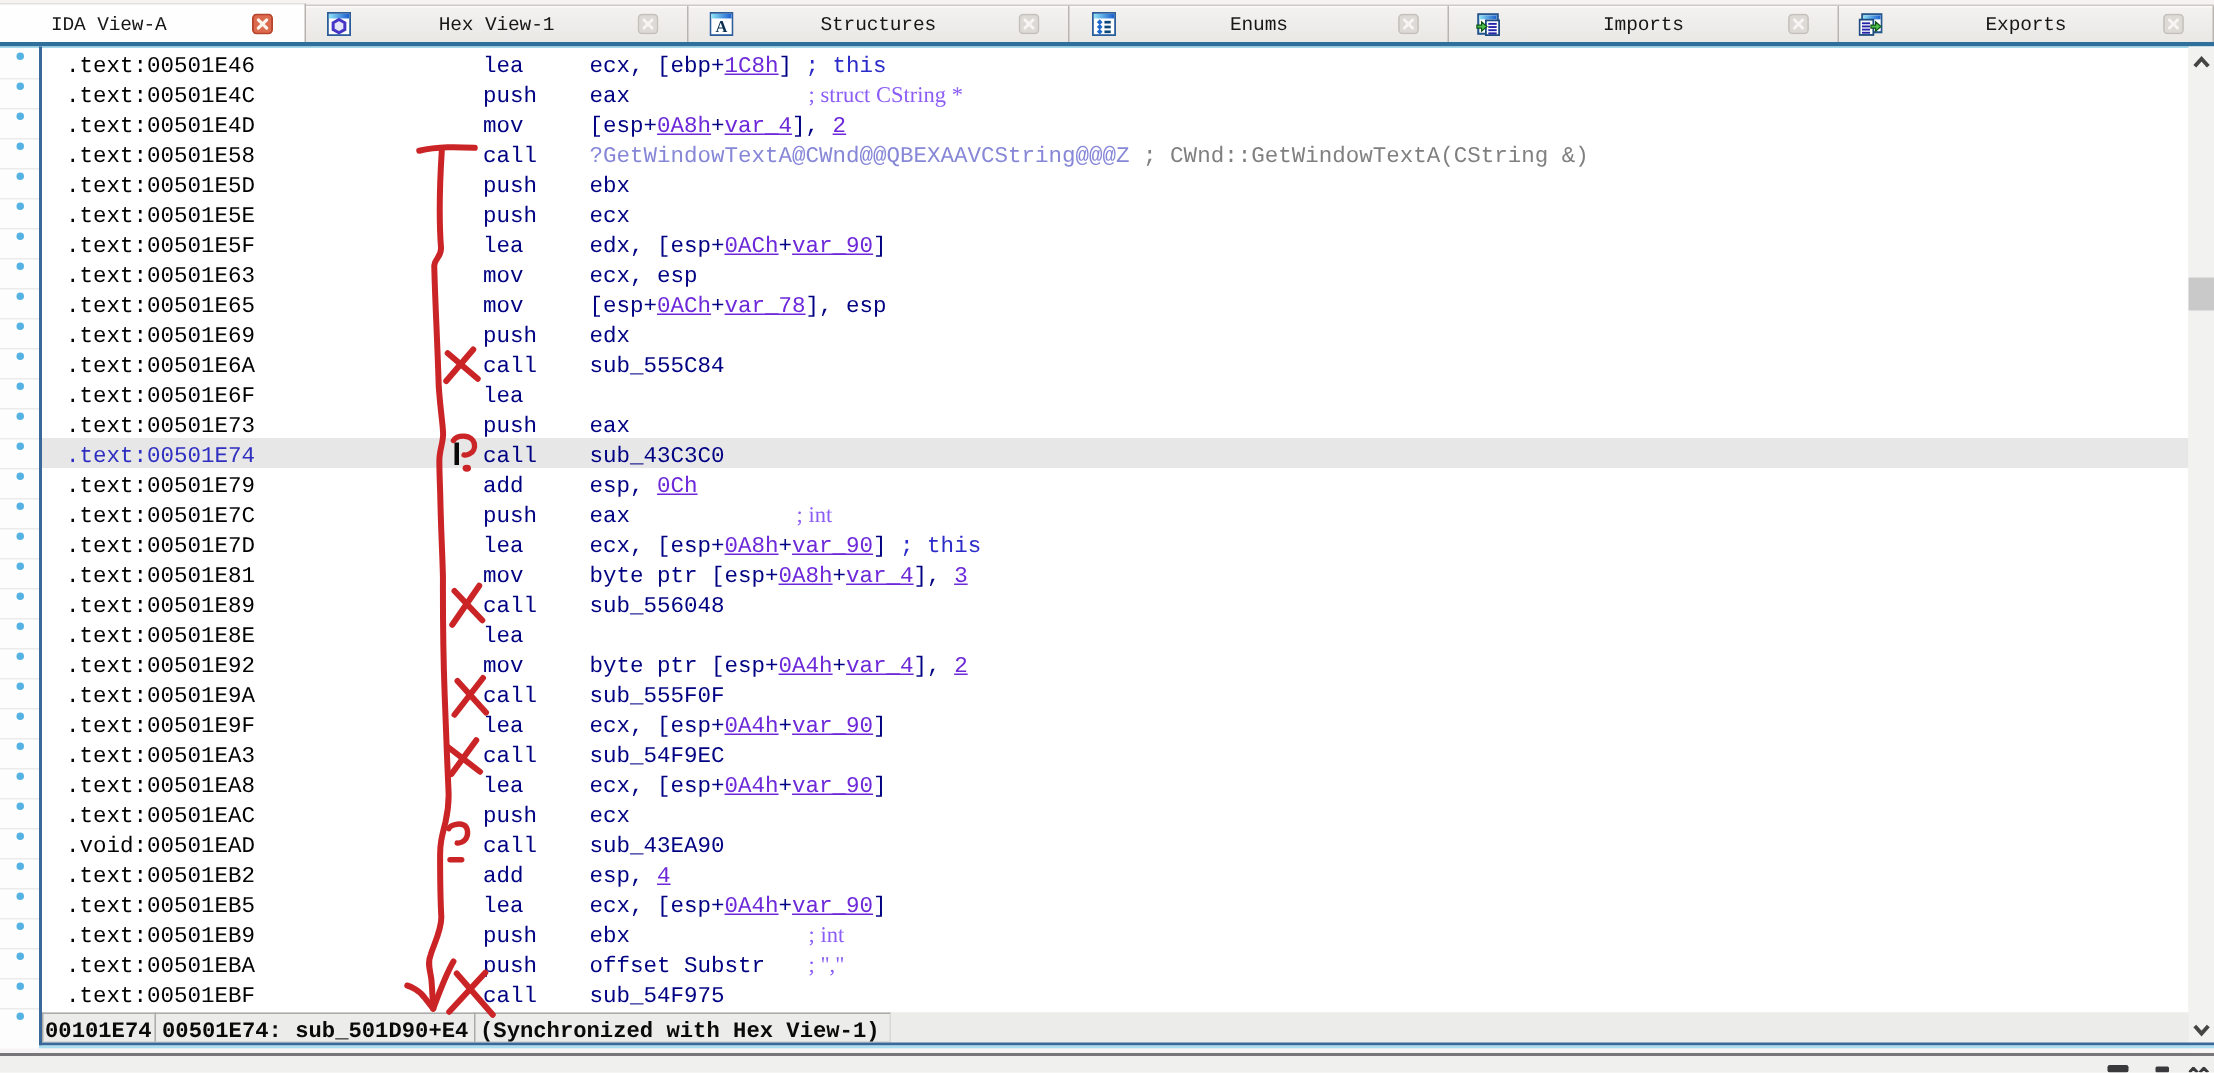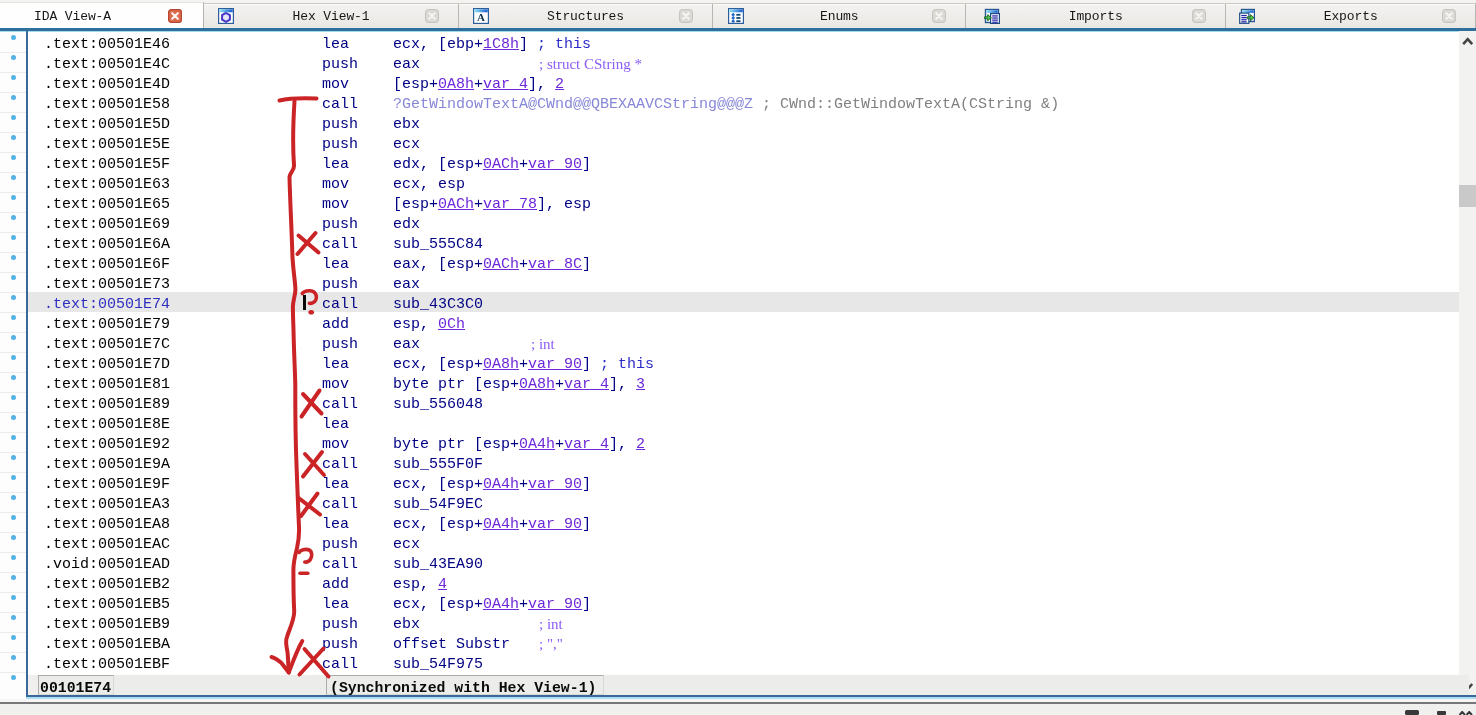--- a/index.html
+++ b/index.html
@@ -27,21 +27,21 @@
 .o{left:393px;color:#000083;}
 .c{position:absolute;color:#8b5cf6;font-family:Liberation Serif, serif;}
 i{font-style:normal;color:#6d28d9;text-decoration:underline;}
 u{text-decoration:none;color:#2b2bc9;}
 em{font-style:normal;color:#8787d8;}
 s{text-decoration:none;color:#808080;}
 #cursor{position:absolute;left:303px;top:294.5px;width:2.5px;height:15.5px;background:#090909;}
 #sbar{position:absolute;left:1459px;top:31px;width:17px;height:666px;background:#f2f2f1;}
 #sthumb{position:absolute;left:1459px;top:185px;width:17px;height:22px;background:#c9c9c9;}
 .anno{position:absolute;left:0;top:0;pointer-events:none;}
-#status{position:absolute;left:28px;top:675px;width:1431px;height:36px;background:#ececea;margin-left:10px;}
+#status{position:absolute;left:28px;top:675px;width:1431px;height:36px;background:#ececea;}
 .cell{position:absolute;top:0;height:20px;border:1px solid #ababa9;border-bottom-color:#d8d8d6;border-right-color:#d8d8d6;background:#ececea;font-size:14.8px;line-height:25px;color:#0a0a0a;white-space:pre;font-weight:bold;}
 #fbottom{position:absolute;left:26px;top:695px;width:1450px;height:2px;background:#38699a;}
 #cyan{position:absolute;left:26px;top:697px;width:1450px;height:2.4px;background:#abdff0;}
 #strip1{position:absolute;left:0;top:699.4px;width:1476px;height:2.6px;background:#f7f4f6;}
 #gline{position:absolute;left:0;top:702px;width:1476px;height:1.8px;background:#77777a;}
 #strip2{position:absolute;left:0;top:703.8px;width:1476px;height:11.2px;background:#f0f0ee;}
 .tmark{position:absolute;background:#39393b;}
 </style></head><body>
 <div id="tabbar">
     <div class="topline"></div>
@@ -237,21 +237,21 @@
 <div class="row" style="top:52px"><b class="a">.text:00501E4C</b><b class="m">push</b><b class="o">eax</b><b class="c" style="left:539px">; struct CString *</b></div>
 <div class="row" style="top:72px"><b class="a">.text:00501E4D</b><b class="m">mov</b><b class="o">[esp+<i>0A8h</i>+<i>var_4</i>], <i>2</i></b></div>
 <div class="row" style="top:92px"><b class="a">.text:00501E58</b><b class="m">call</b><b class="o"><em>?GetWindowTextA@CWnd@@QBEXAAVCString@@@Z</em> <s>; CWnd::GetWindowTextA(CString &amp;)</s></b></div>
 <div class="row" style="top:112px"><b class="a">.text:00501E5D</b><b class="m">push</b><b class="o">ebx</b></div>
 <div class="row" style="top:132px"><b class="a">.text:00501E5E</b><b class="m">push</b><b class="o">ecx</b></div>
 <div class="row" style="top:152px"><b class="a">.text:00501E5F</b><b class="m">lea</b><b class="o">edx, [esp+<i>0ACh</i>+<i>var_90</i>]</b></div>
 <div class="row" style="top:172px"><b class="a">.text:00501E63</b><b class="m">mov</b><b class="o">ecx, esp</b></div>
 <div class="row" style="top:192px"><b class="a">.text:00501E65</b><b class="m">mov</b><b class="o">[esp+<i>0ACh</i>+<i>var_78</i>], esp</b></div>
 <div class="row" style="top:212px"><b class="a">.text:00501E69</b><b class="m">push</b><b class="o">edx</b></div>
 <div class="row" style="top:232px"><b class="a">.text:00501E6A</b><b class="m">call</b><b class="o">sub_555C84</b></div>
-<div class="row" style="top:252px"><b class="a">.text:00501E6F</b><b class="m">lea</b><b class="o">eax, [esp+<i>0ACh</i>+<i>var_8C</i>]</b></div>
+<div class="row" style="top:252px"><b class="a">.text:00501E6F</b><b class="m">lea</b></div>
 <div class="row" style="top:272px"><b class="a">.text:00501E73</b><b class="m">push</b><b class="o">eax</b></div>
 <div class="row hl" style="top:292px"><b class="a" style="color:#2e2ec0">.text:00501E74</b><b class="m">call</b><b class="o">sub_43C3C0</b></div>
 <div class="row" style="top:312px"><b class="a">.text:00501E79</b><b class="m">add</b><b class="o">esp, <i>0Ch</i></b></div>
 <div class="row" style="top:332px"><b class="a">.text:00501E7C</b><b class="m">push</b><b class="o">eax</b><b class="c" style="left:531px">; int</b></div>
 <div class="row" style="top:352px"><b class="a">.text:00501E7D</b><b class="m">lea</b><b class="o">ecx, [esp+<i>0A8h</i>+<i>var_90</i>] <u>; this</u></b></div>
 <div class="row" style="top:372px"><b class="a">.text:00501E81</b><b class="m">mov</b><b class="o">byte ptr [esp+<i>0A8h</i>+<i>var_4</i>], <i>3</i></b></div>
 <div class="row" style="top:392px"><b class="a">.text:00501E89</b><b class="m">call</b><b class="o">sub_556048</b></div>
 <div class="row" style="top:412px"><b class="a">.text:00501E8E</b><b class="m">lea</b></div>
 <div class="row" style="top:432px"><b class="a">.text:00501E92</b><b class="m">mov</b><b class="o">byte ptr [esp+<i>0A4h</i>+<i>var_4</i>], <i>2</i></b></div>
 <div class="row" style="top:452px"><b class="a">.text:00501E9A</b><b class="m">call</b><b class="o">sub_555F0F</b></div>
@@ -270,20 +270,21 @@
 <div id="sbar"></div>
 <div id="sthumb"></div>
 <svg class="anno" style="left:1459px;top:33px" width="17" height="16" viewBox="0 0 17 16">
     <path d="M4.2,11.2 L8.7,6.2 L13.2,11.2" fill="none" stroke="#454545" stroke-width="2.6"></path>
   </svg>
 <svg class="anno" style="left:1459px;top:679px" width="17" height="16" viewBox="0 0 17 16">
     <path d="M4.2,5 L8.7,10 L13.2,5" fill="none" stroke="#454545" stroke-width="2.6"></path>
   </svg>
 <div id="status">
 <div class="cell" style="left:0;width:76px"><span style="padding-left:1px">00101E74</span></div>
+<div class="cell" style="left:75px;width:214px"><span style="padding-left:4px">00501E74: sub_501D90+E4</span></div>
 <div class="cell" style="left:288px;width:278px"><span style="padding-left:3px">(Synchronized with Hex View-1)</span></div>
 </div>
 <div id="fbottom"></div>
 <div id="cyan"></div>
 <div id="strip1"></div>
 <div id="gline"></div>
 <div id="strip2"></div>
 <div class="tmark" style="left:1405px;top:709.6px;width:14px;height:5.4px;border-radius:1.5px"></div>
 <div class="tmark" style="left:1437px;top:711px;width:8.6px;height:4px;border-radius:1px"></div>
 <svg class="anno" style="left:1459px;top:711px" width="14" height="4" viewBox="0 0 14 4">

